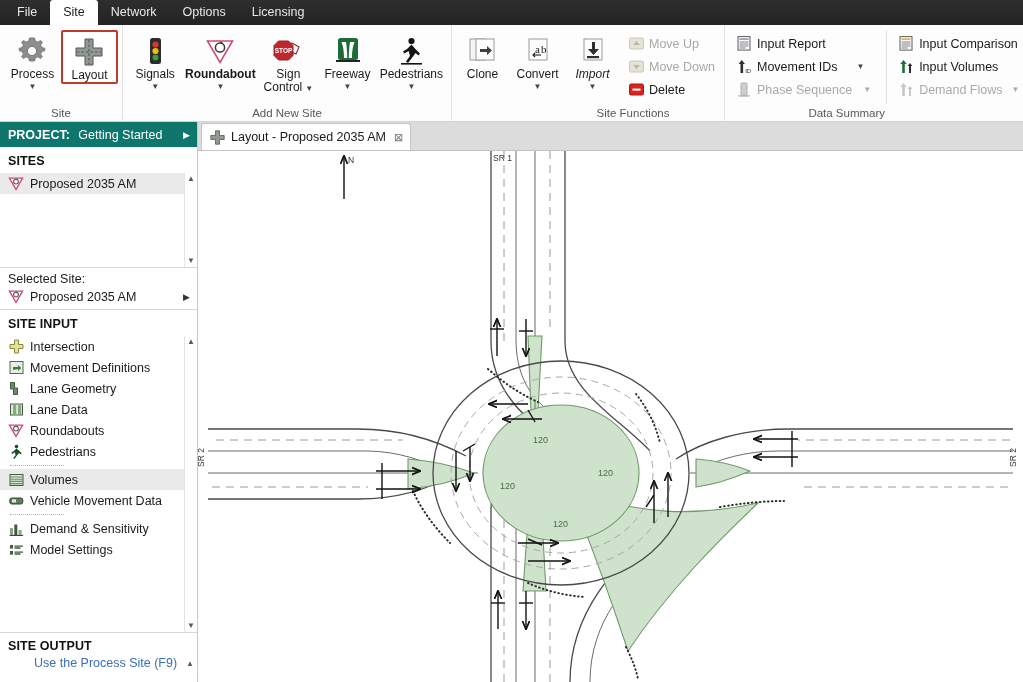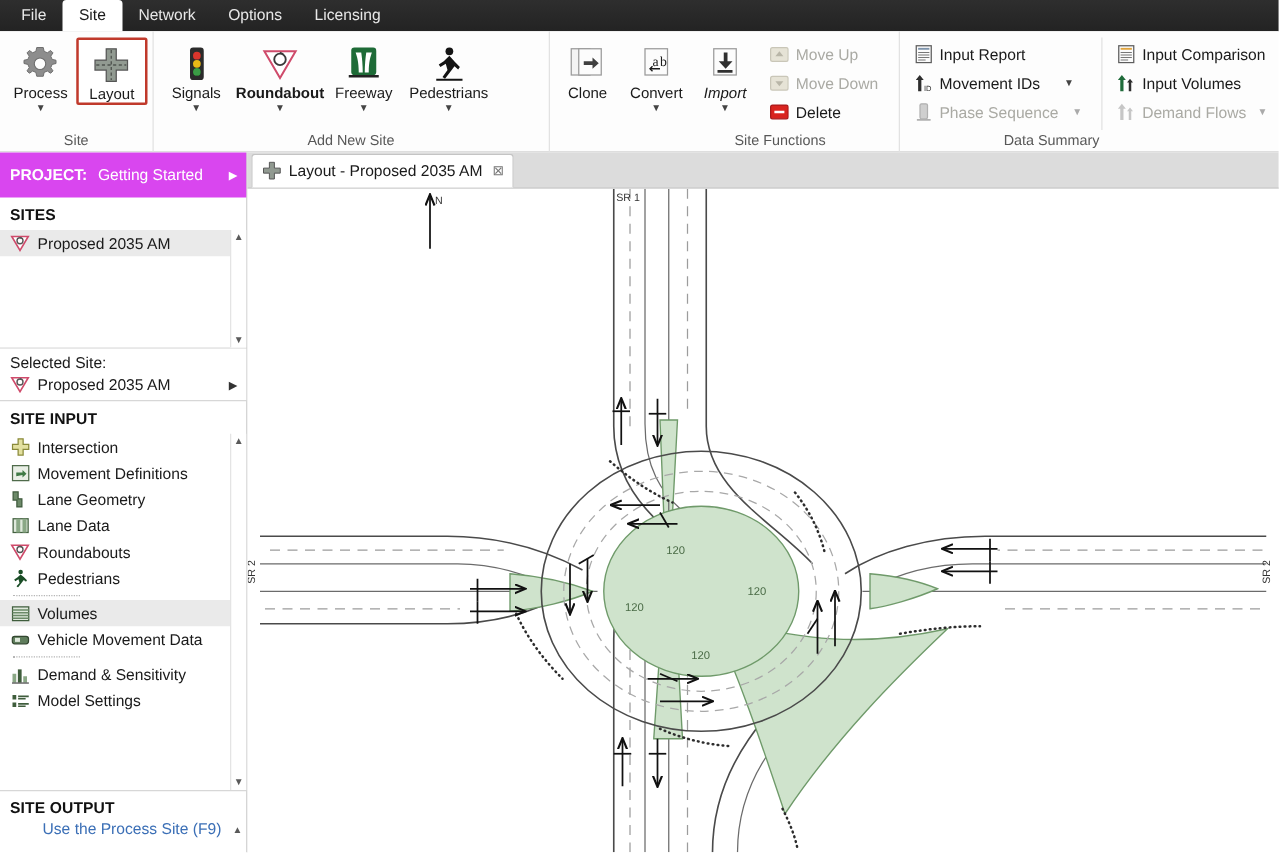--- a/index.html
+++ b/index.html
@@ -96,21 +96,21 @@
   
   .leftpanel {
     width: 198px;
     height: 560px;
     border-right: 1px solid #c8c8c8;
     background: #fff;
     display: flex; flex-direction: column;
     position: relative;
   }
   .projbar {
-    height: 36px; background: #d946ef; color: #fff;
+    height: 25px; background: #0f766e; color: #fff;
     display: flex; align-items: center; justify-content: space-between;
     padding: 0 7px 0 8px;
     font-size: 12.5px;
   }
   .projbar b { font-weight: bold; }
   .sechead {
     font-size: 12.5px; font-weight: bold; color: #111;
     padding: 7px 0 5px 8px; letter-spacing: .1px;
   }
   .listbox { position: relative; }
@@ -133,21 +133,21 @@
   .dotted-sep { border-top: 1px dotted #b5b5b5; margin: 3px 8px 3px 10px; width: 54px;}
   .sitelink { color: #3b6fb6; font-size: 12.5px; padding-left: 8px; text-decoration: none;}
 
   
   .ic16 { width: 16px; height: 16px; flex: 0 0 16px; display: inline-flex; align-items: center; justify-content: center;}
 
   
   .rightpane { flex: 1; display: flex; flex-direction: column; }
   .tabstrip {
     height: 29px; background: #dcdcdc;
-    display: flex; align-items: center;
+    display: flex; align-items: flex-end;
     border-bottom: 1px solid #c4c4c4;
     padding-left: 3px;
   }
   .doctab {
     display: flex; align-items: center; gap: 6px;
     height: 27px; padding: 0 7px 0 8px;
     background: #fff; border: 1px solid #c4c4c4; border-bottom: none;
     border-top-left-radius: 3px; border-top-right-radius: 3px;
     font-size: 12.5px; cursor: default;
   }
@@ -214,20 +214,31 @@
         <div class="bigbtn" style="width:74px;font-weight:bold;">
           <span class="ic">
             <svg width="30" height="28" viewBox="0 0 30 28">
               <path d="M2.5 4 H27.5 L15 25.5 Z" fill="#ffffff" stroke="#cf4b6b" stroke-width="1.6"></path>
               <circle cx="15" cy="10.5" r="4.6" fill="none" stroke="#3a3a3a" stroke-width="1.5"></circle>
               <path d="M15 5 l2.6 1.4" stroke="#3a3a3a" stroke-width="1.4"></path>
             </svg>
           </span>
           <span class="lb">Roundabout</span>
           <span class="caret-d">▼</span>
+        </div>
+        <div class="bigbtn" style="width:66px;">
+          <span class="ic">
+            <svg width="32" height="28" viewBox="0 0 32 28">
+              <path d="M20 6 L27 10 L24 17 L17 14 Z" fill="#ffffff" stroke="#8d2727" stroke-width="1.1"></path>
+              <path d="M6.5 4 h10 l4.5 4.5 v10 l-4.5 4.5 h-10 L2 18.5 v-10z" fill="#c0272d" stroke="#8d2727" stroke-width="1"></path>
+              <text x="11.5" y="15.5" font-family="Liberation Sans, sans-serif" font-size="6.5" fill="#fff" text-anchor="middle" font-weight="bold">STOP</text>
+            </svg>
+          </span>
+          <span class="lb">Sign</span>
+          <span class="lb2"><span>Control</span><span class="caret-i">▼</span></span>
         </div>
         <div class="bigbtn">
           <span class="ic">
             <svg width="28" height="30" viewBox="0 0 28 30">
               <rect x="4" y="2" width="20" height="22" rx="2.5" fill="#1e6b37"></rect>
               <path d="M10 22 C10 13 8.5 9 7.5 6 L12 6 C12.6 10 13.2 16 13.2 22z" fill="#fff"></path>
               <path d="M18 22 C18 13 19.5 9 20.5 6 L16 6 C15.4 10 14.8 16 14.8 22z" fill="#fff"></path>
               <rect x="2" y="24" width="24" height="2" fill="#222"></rect>
             </svg>
           </span>

